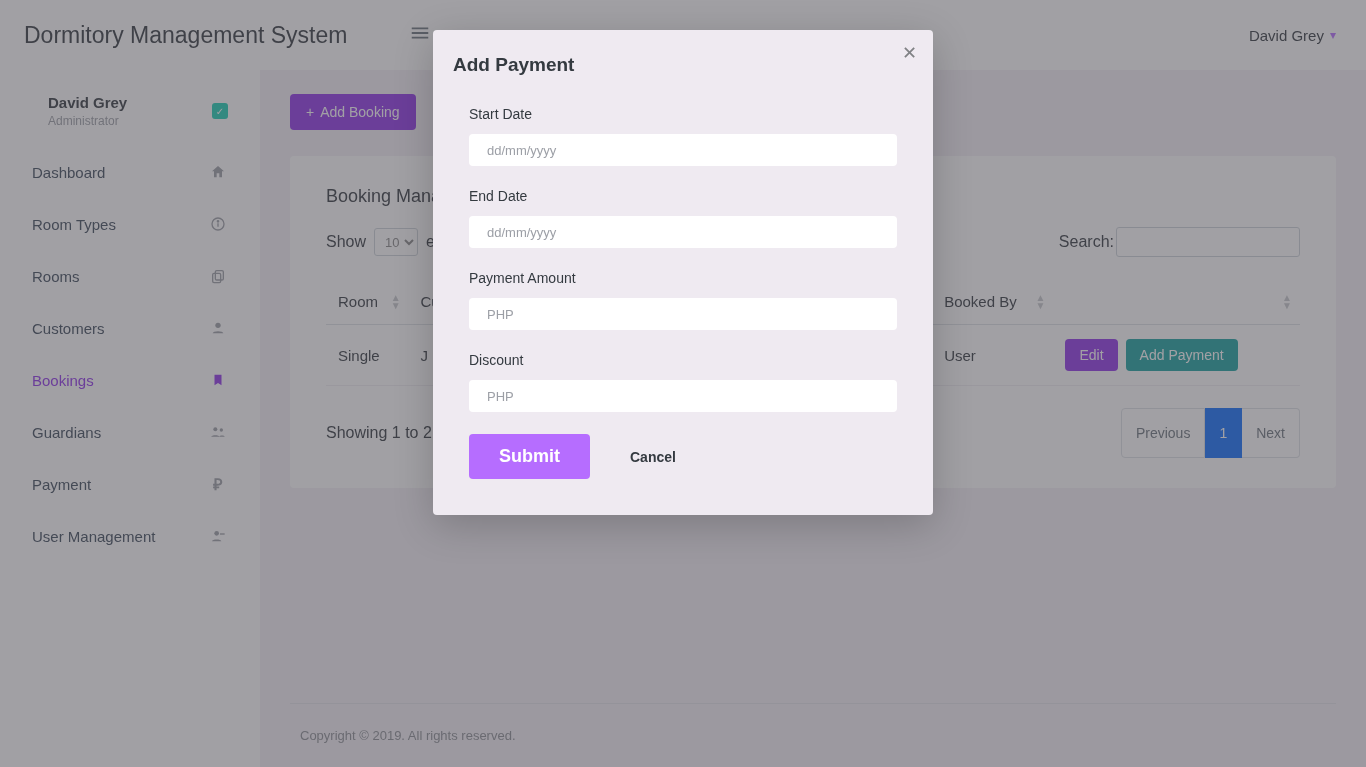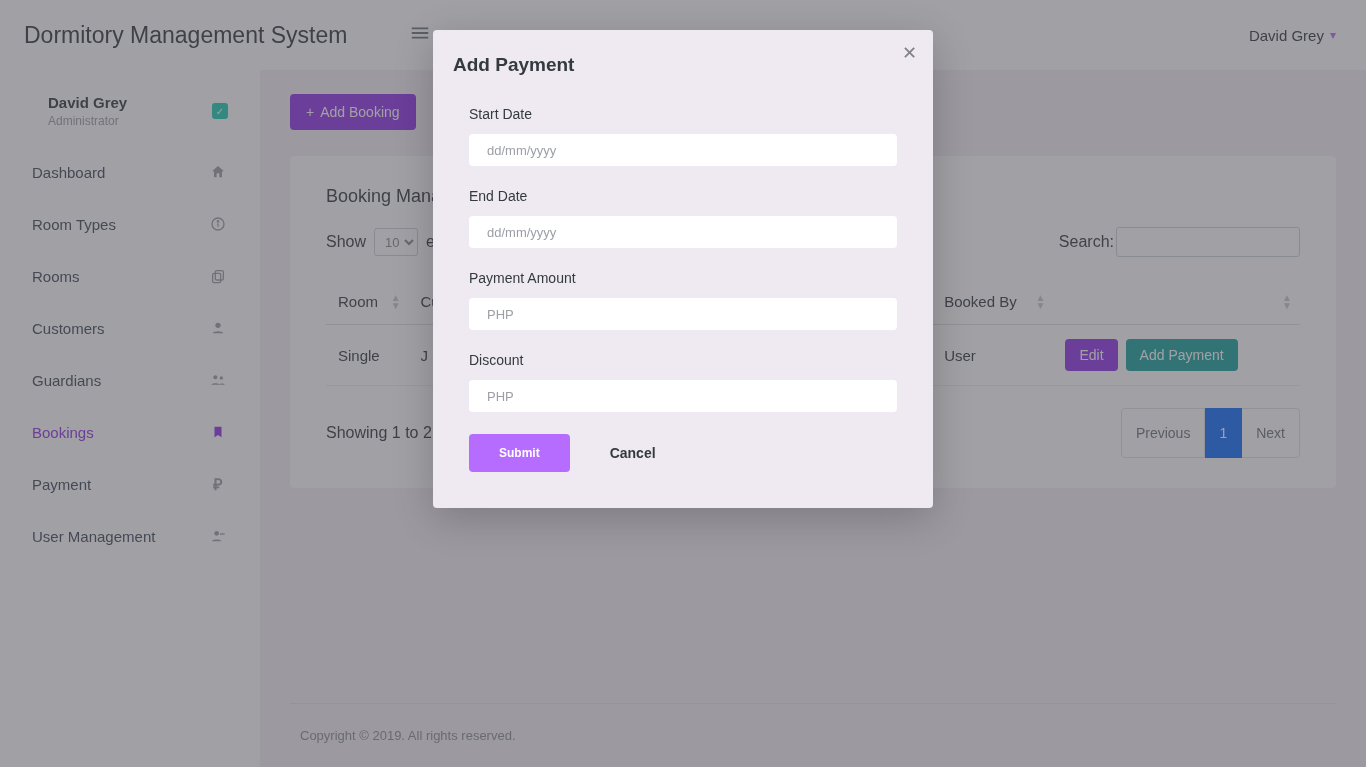--- a/index.html
+++ b/index.html
@@ -64,21 +64,21 @@
   
   .modal { position:absolute; top:30px; left:50%; transform:translateX(-50%); width:500px; background:#efeaf1; border-radius:4px; z-index:20; box-shadow:0 10px 40px rgba(0,0,0,0.2); padding:0; }
   .modal .close { position:absolute; top:14px; right:16px; font-size:18px; color:#808285; cursor:pointer; line-height:1; }
   .modal h3 { font-size:19px; font-weight:600; color:#343a40; padding:24px 30px 10px 20px; }
   .modal .body { padding:20px 36px 36px 36px; }
   .fgroup { margin-bottom:22px; }
   .fgroup label { display:block; font-size:14px; color:#343a40; margin-bottom:12px; }
   .fgroup input { width:100%; height:32px; border:none; border-radius:4px; background:#fff; padding:0 18px; font-size:13px; color:#343a40; font-family:inherit; }
   .fgroup input::placeholder { color:#9c9fa6; font-size:13px; }
   .modal .actions { display:flex; align-items:center; gap:40px; margin-top:6px; }
-  .btn-submit { background:#b66dff; color:#fff; border:none; border-radius:4px; padding:12px 30px; font-size:12px; font-weight:600; cursor:pointer; font-family:inherit; }
+  .btn-submit { background:#b66dff; color:#fff; border:none; border-radius:4px; padding:12px 30px; font-size:18px; font-weight:600; cursor:pointer; font-family:inherit; }
   .btn-cancel { background:none; border:none; font-size:14px; font-weight:600; color:#343a40; cursor:pointer; font-family:inherit; }
 </style>
 </head>
 <body>
 
 <div class="navbar">
   <span class="brand">Dormitory Management System</span>
   <span class="hamburger">
     <svg viewBox="0 0 24 24">
         <path d="M3 6h18v2H3zM3 11h18v2H3zM3 16h18v2H3z"></path>
@@ -129,35 +129,35 @@
   </div>
   <div class="nav-item">
     <span>Customers</span>
     <span class="ico">
         <svg width="16" height="16" viewBox="0 0 24 24" fill="currentColor">
           <circle cx="12" cy="8" r="4"></circle>
           <path d="M4 20c0-4 16-4 16 0z"></path>
         </svg>
       </span>
   </div>
+  <div class="nav-item active">
+    <span>Bookings</span>
+    <span class="ico">
+        <svg width="14" height="16" viewBox="0 0 24 24" fill="currentColor">
+          <path d="M6 3h12v18l-6-4-6 4z"></path>
+        </svg>
+      </span>
+  </div>
   <div class="nav-item">
     <span>Guardians</span>
     <span class="ico">
         <svg width="18" height="16" viewBox="0 0 24 24" fill="currentColor">
           <circle cx="8" cy="8" r="3"></circle>
           <circle cx="17" cy="9" r="2.5"></circle>
           <path d="M2 19c0-3 12-3 12 0zM14 19c0-2.5 8-2.5 8 0z"></path>
-        </svg>
-      </span>
-  </div>
-  <div class="nav-item active">
-    <span>Bookings</span>
-    <span class="ico">
-        <svg width="14" height="16" viewBox="0 0 24 24" fill="currentColor">
-          <path d="M6 3h12v18l-6-4-6 4z"></path>
         </svg>
       </span>
   </div>
   <div class="nav-item">
     <span>Payment</span>
     <span class="ico" style="font-size:16px;font-weight:600;">₽</span>
   </div>
   <div class="nav-item">
     <span>User Management</span>
     <span class="ico">

